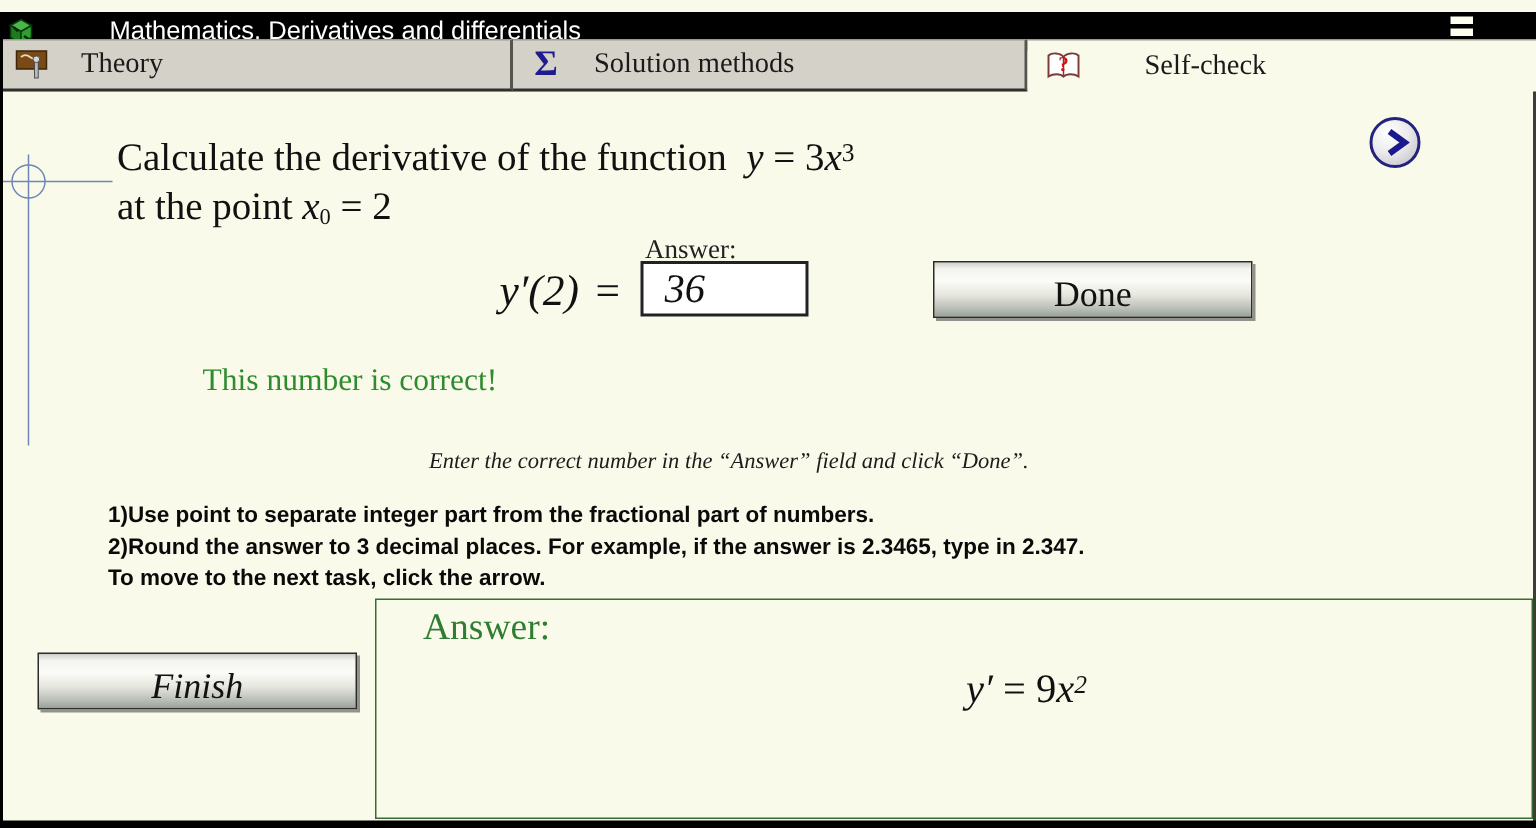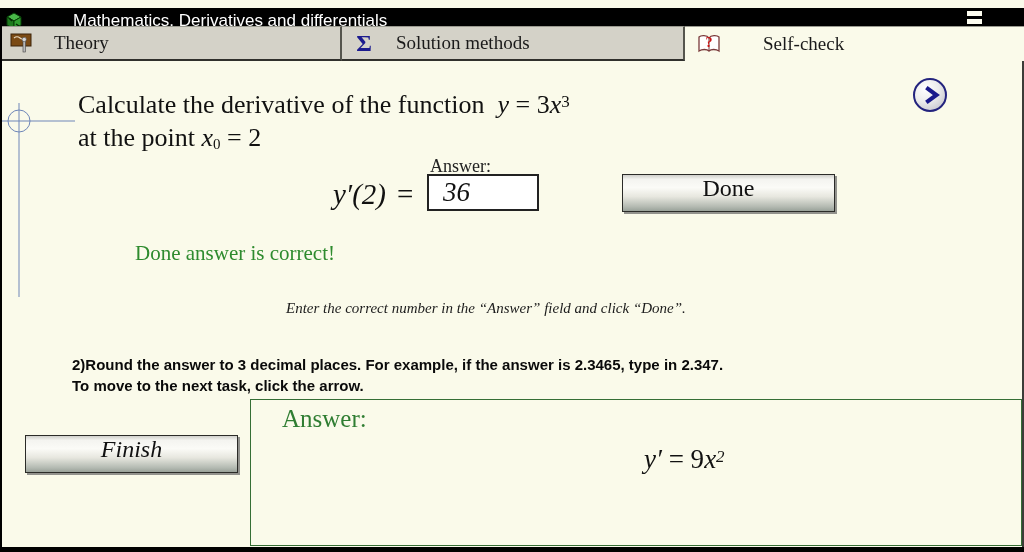--- a/index.html
+++ b/index.html
@@ -50,21 +50,21 @@
   .lhs{position:absolute;left:333px;top:175px;height:36px;display:flex;align-items:flex-end;
     font-size:29px;font-style:italic;color:#111;}
   .lhs .eq{font-style:normal;margin-left:11px;}
   .answer-input{position:absolute;left:427px;top:174px;width:112px;height:37px;box-sizing:border-box;
     border:2px solid #222;background:#fff;font-family:"Liberation Serif",serif;font-style:italic;
     font-size:27px;padding:0 14px;color:#111;outline:none;}
   .push-btn{position:absolute;box-sizing:border-box;border:1px solid #2b2b28;
     background:linear-gradient(180deg,#cfcfcb 0%,#f4f4f0 12%,#fbfbf7 35%,#e7e7df 60%,#b4baB2 88%,#99a199 100%);
     box-shadow:2px 2px 0 rgba(90,90,90,.65);
     font-family:"Liberation Serif",serif;font-size:24px;color:#111;
-    display:flex;align-items:flex-start;justify-content:center;cursor:pointer;}
+    display:flex;align-items:flex-end;justify-content:center;cursor:pointer;}
   .done-btn{left:622px;top:174px;width:213px;height:38px;}
   .finish-btn{left:25px;top:435px;width:213px;height:38px;font-style:italic;}
   
   .feedback{position:absolute;left:135px;top:241px;font-size:21px;color:#2e8b2e;}
   .hint{position:absolute;left:286px;top:300px;font-size:15px;font-style:italic;color:#1c1c1c;}
   .instr{position:absolute;left:72px;font-family:"Liberation Sans",sans-serif;font-weight:bold;
     font-size:15px;color:#0a0a0a;white-space:nowrap;}
   .instr1{top:335px;} .instr2{top:356px;} .instr3{top:377px;}
   
   .solution-panel{position:absolute;left:250px;top:399px;width:772px;height:147px;box-sizing:border-box;
@@ -137,24 +137,25 @@
   <div class="answer-label">Answer:</div>
   <div class="lhs">
     <span>y′(2)</span>
       <span class="eq">=</span>
   </div>
   <input type="text" class="answer-input" value="36" style="">
   <div class="push-btn done-btn">
     <span>Done</span>
   </div>
 
-  <div class="feedback">Done answer is correct!</div>
+  <div class="feedback">This number is correct!</div>
 
   <div class="hint">Enter the correct number in the “Answer” field and click “Done”.</div>
 
+  <div class="instr instr1">1)Use point to separate integer part from the fractional part of numbers.</div>
   <div class="instr instr2">2)Round the answer to 3 decimal places. For example, if the answer is 2.3465, type in 2.347.</div>
   <div class="instr instr3">To move to the next task, click the arrow.</div>
 
   <div class="push-btn finish-btn">
     <span>Finish</span>
   </div>
 
   <div class="solution-panel">
     <div class="panel-label">Answer:</div>
     <div class="panel-math">

